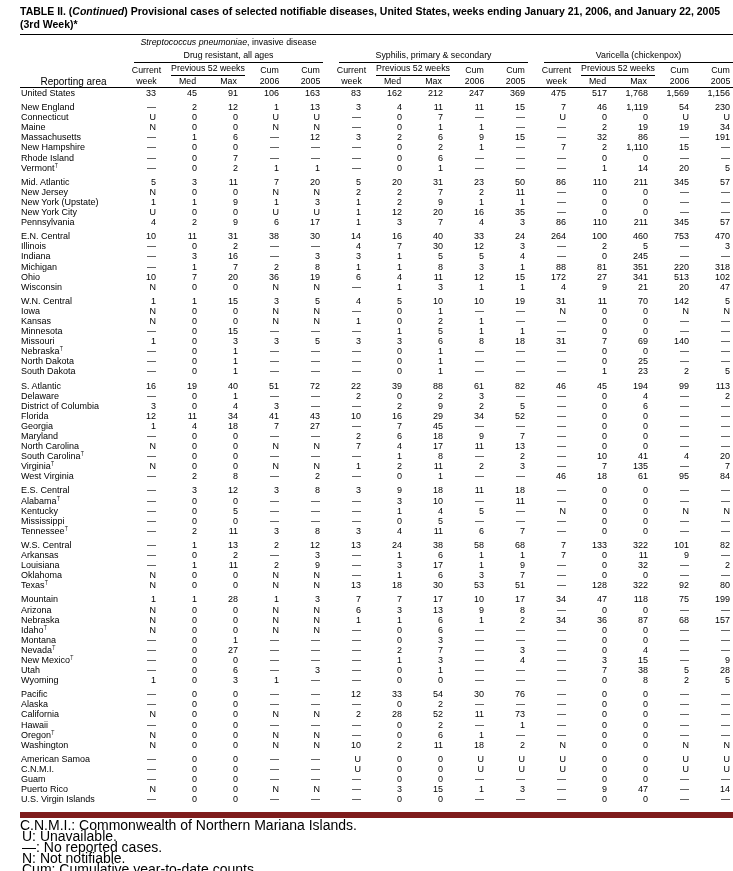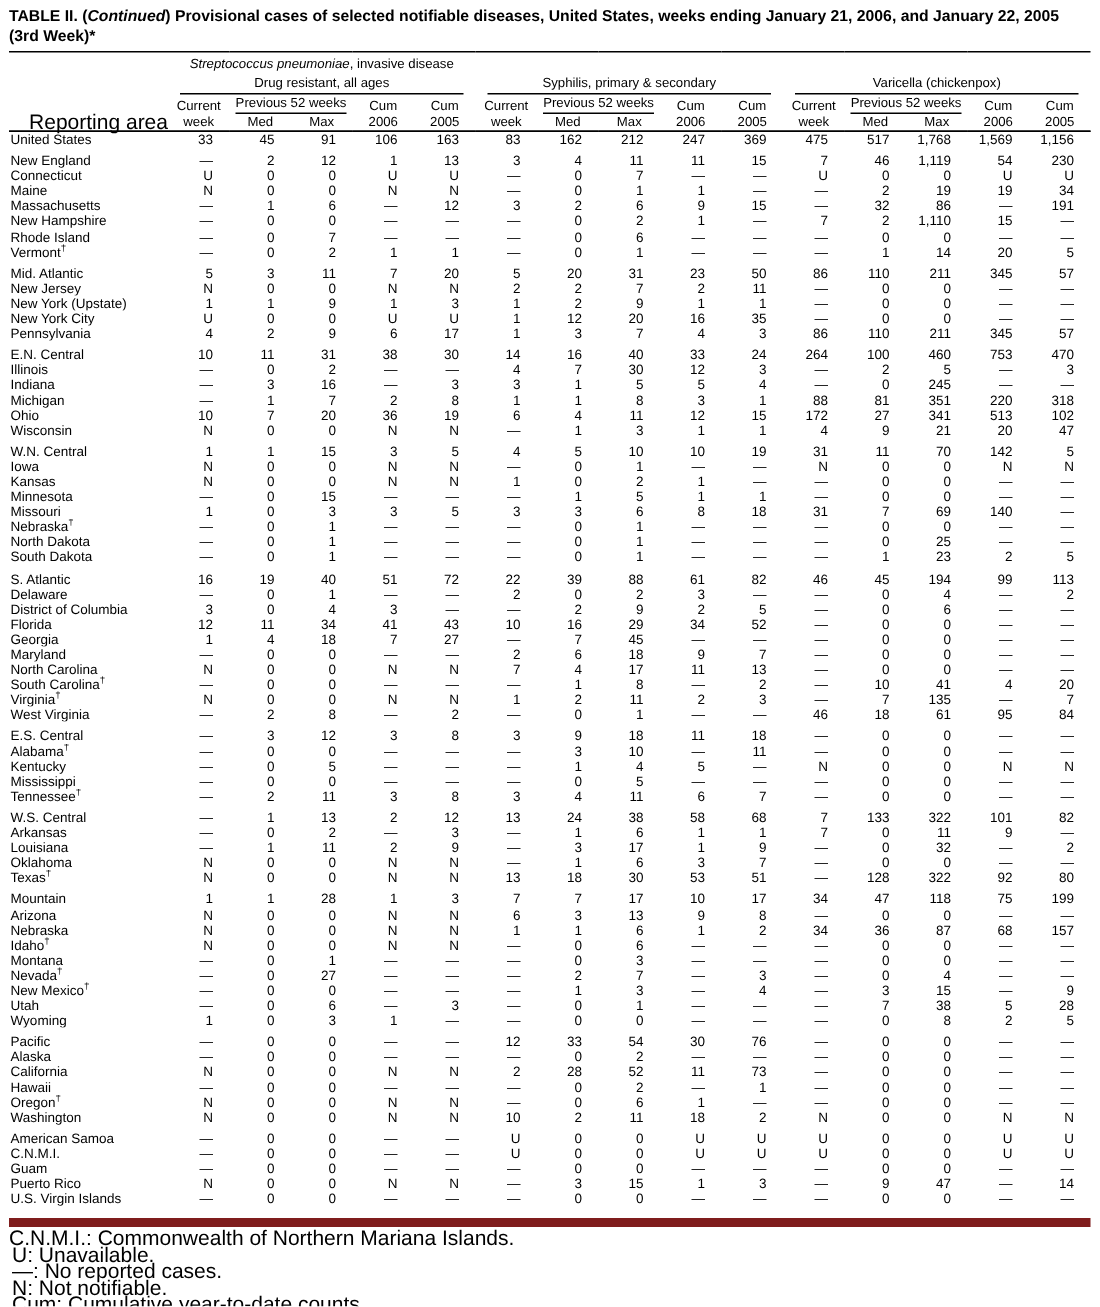--- a/index.html
+++ b/index.html
@@ -1,27 +1,27 @@
 <!DOCTYPE html>
 <html><head>
 <meta charset="utf-8">
 <style>
   * { box-sizing: border-box; }
   html, body { margin: 0; padding: 0; background: #ffffff; }
   .page {
-    width: 733px; height: 871px; padding: 5px 6px;
+    width: 733px; height: 871px; padding: 5px 20px;
     font-family: "Liberation Sans", sans-serif; color: #000;
     overflow: hidden; background: #fff;
   }
   .title { font-size: 10.5px; font-weight: bold; line-height: 13px; margin-bottom: 3px; width: 721px; }
   .italic { font-style: italic; }
 
   table { border-collapse: collapse; table-layout: fixed; width: 721px; border-top: 1px solid #000; }
   thead th { font-weight: normal; font-size: 8.8px; padding: 0; vertical-align: bottom; line-height: 11px; }
-  .area-head { text-align: right; padding-left: 1px; font-size: 14px; margin-left: 44px; }
+  .area-head { text-align: center; padding-left: 1px; font-size: 10px; margin-left: 44px; }
   .group-title { text-align: center; white-space: nowrap; padding-top: 2px; }
   .rule { border-bottom: 1px solid #000; margin: 0 8px; padding-bottom: 1px; white-space: nowrap; }
   .rule-tight { margin: 0 4px; }
   .sub { text-align: center; white-space: nowrap; }
   .hline { border-bottom: 1px solid #000; }
 
   tbody td { font-size: 9px; line-height: 10.1px; padding: 0; white-space: nowrap; }
   tbody td.area { text-align: left; padding-left: 1px; overflow: hidden; }
   tbody td.num { text-align: right; padding-right: 11px; }
   tbody tr.gap td { padding-top: 4px; }

